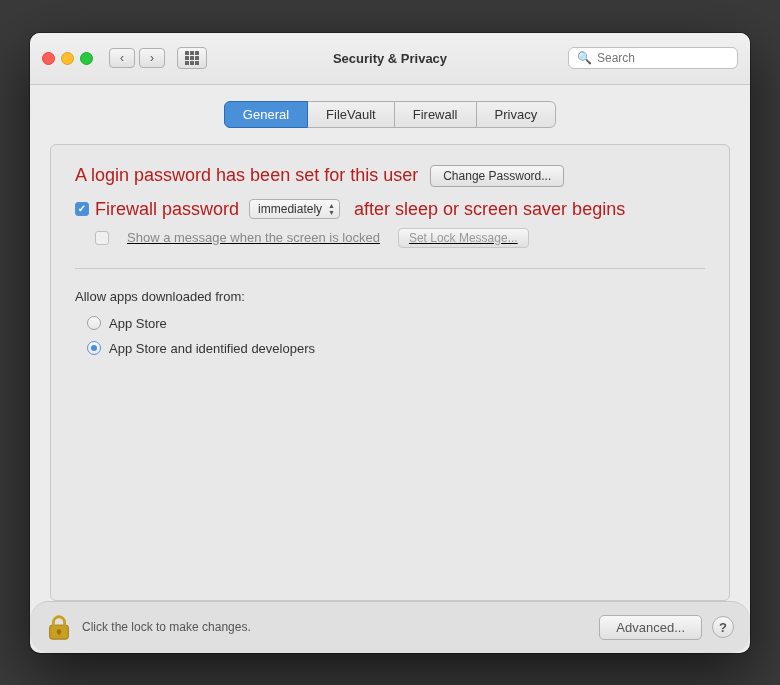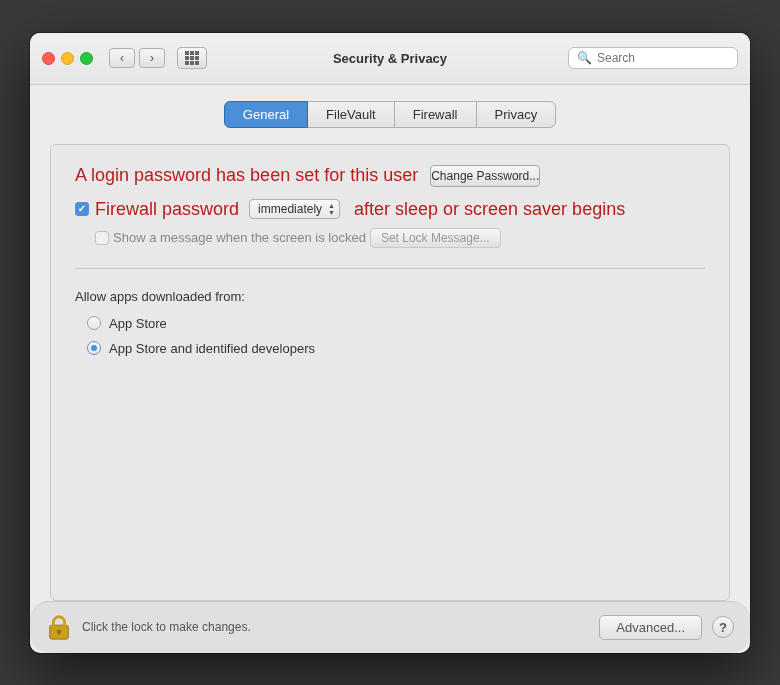--- a/index.html
+++ b/index.html
@@ -196,21 +196,21 @@
       margin-bottom: 12px;
     }
 
     .row-text {
       font-size: 18px;
       color: #b91c1c;
     }
 
     .change-password-btn {
       margin-left: 12px;
-      padding: 3px 0;
+      padding: 3px 12px;
       font-size: 12px;
       background: linear-gradient(to bottom, #f7f7f7, #e0e0e0);
       border: 1px solid #a8a8a8;
       border-radius: 4px;
       cursor: pointer;
       color: #333;
     }
 
     .require-row {
       display: flex;
@@ -268,22 +268,23 @@
 
     .arrow-up, .arrow-down {
       font-size: 7px;
       color: #555;
       line-height: 1;
     }
 
     .lock-msg-row {
       display: flex;
       align-items: center;
-      gap: 4px;
+      gap: 18px;
       margin-left: 0;
+      text-decoration: underline;
     }
 
     .lock-msg-btn {
       padding: 2px 10px;
       font-size: 12px;
       background: linear-gradient(to bottom, #f7f7f7, #e0e0e0);
       border: 1px solid #c8c8c8;
       border-radius: 4px;
       cursor: default;
       color: #999;

